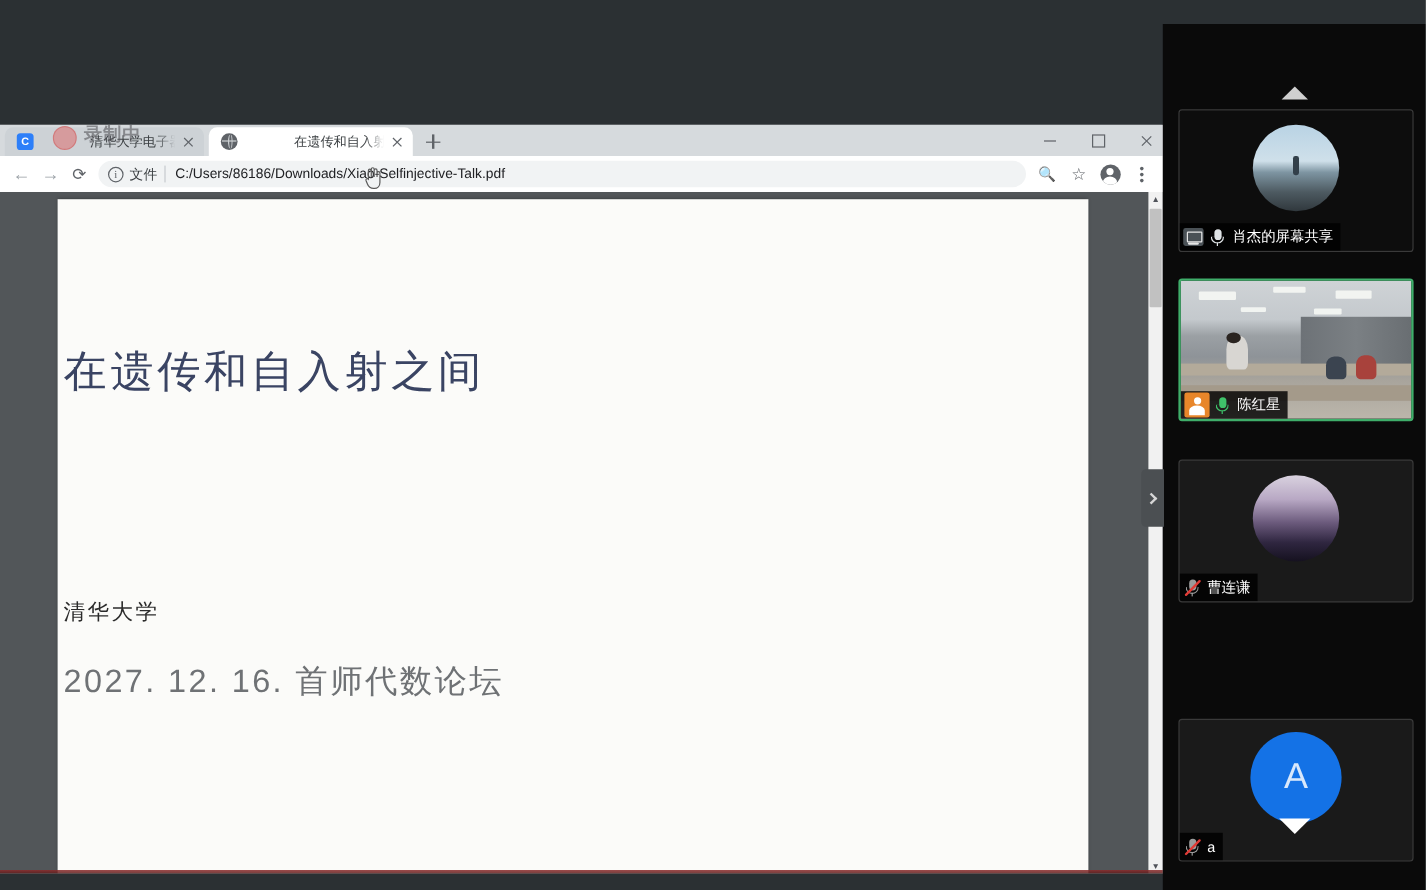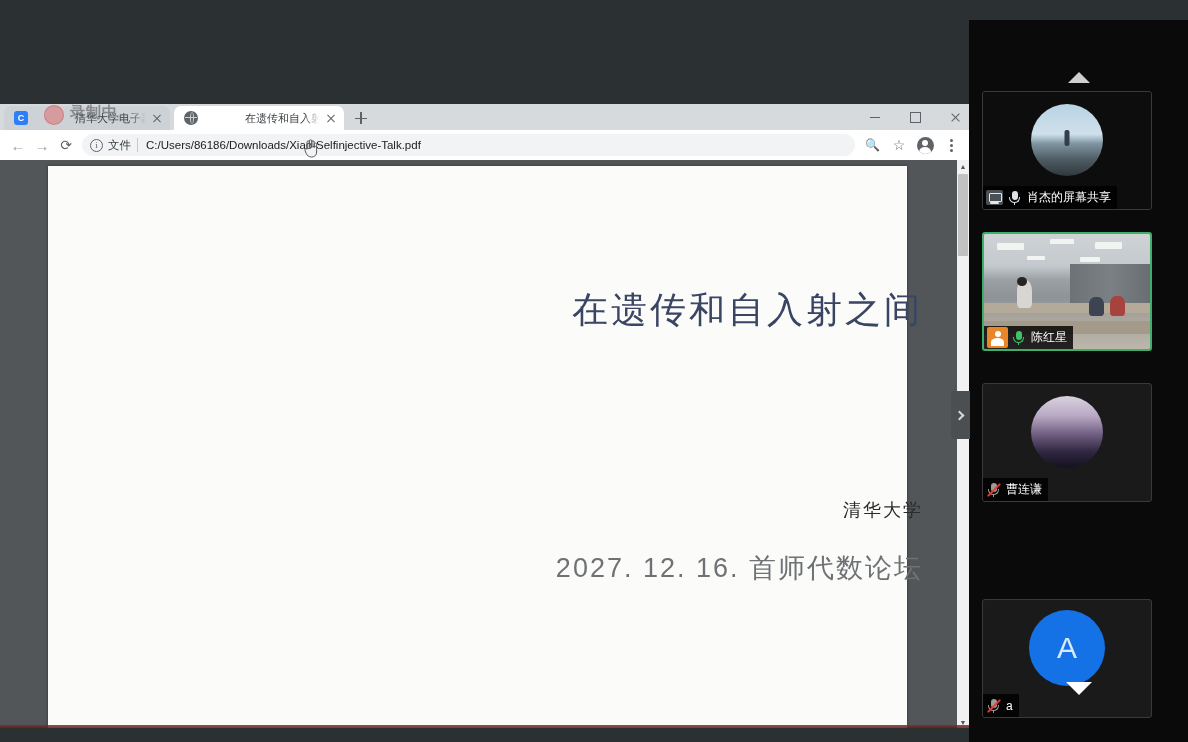--- a/index.html
+++ b/index.html
@@ -200,22 +200,22 @@
   .pdf-viewer {
     position: absolute; left: 0; top: 56px; width: 969px; height: 568px;
     background: #525659;
   }
   .pdf-page {
     position: absolute; left: 48px; top: 6px; width: 859px; height: 562px;
     background: #fbfbf9;
     box-shadow: 0 0 3px rgba(0,0,0,.4);
   }
   .slide {
-    position: absolute; left: 16px; top: 0; width: 859px; height: 562px;
-    text-align: right;
+    position: absolute; left: 5px; top: 0; width: 859px; height: 562px;
+    text-align: left;
   }
   .slide-title {
     position: absolute; left: 0; top: 120px; width: 859px;
     font-size: 36px; color: #3a4463;
     font-family: "Liberation Serif", "DejaVu Serif", serif;
     letter-spacing: 3px;
   }
   .slide-subtitle {
     position: absolute; left: 0; top: 176px; width: 859px;
     font-size: 23px; color: #4a5370;
@@ -284,21 +284,21 @@
   .tri-up {
     width: 0; height: 0; border-left: 11px solid transparent; border-right: 11px solid transparent;
     border-bottom: 11px solid #cfcfcf;
   }
   .tri-down {
     width: 0; height: 0; border-left: 13px solid transparent; border-right: 13px solid transparent;
     border-top: 13px solid #ffffff;
   }
 
   .tile {
-    position: absolute; left: 13px; width: 170px; height: 119px;
+    position: absolute; left: 13px; width: 196px; height: 119px;
     background: #1a1a1a; border: 1px solid #3a3a3a; border-radius: 3px;
     overflow: hidden;
   }
   .tile.speaking { border: 2px solid #3fae6a; }
   .tile-t1 { top: 71px; }
   .tile-t2 { top: 212px; }
   .tile-t3 { top: 334px; margin-top: 29px; }
   .tile-t4 { top: 456px; }
   .tile-t5 { top: 579px; }
 

